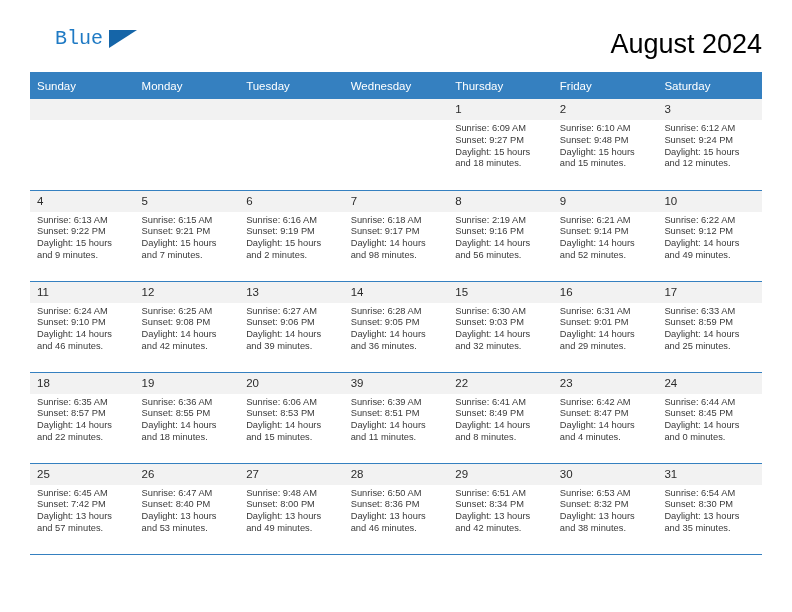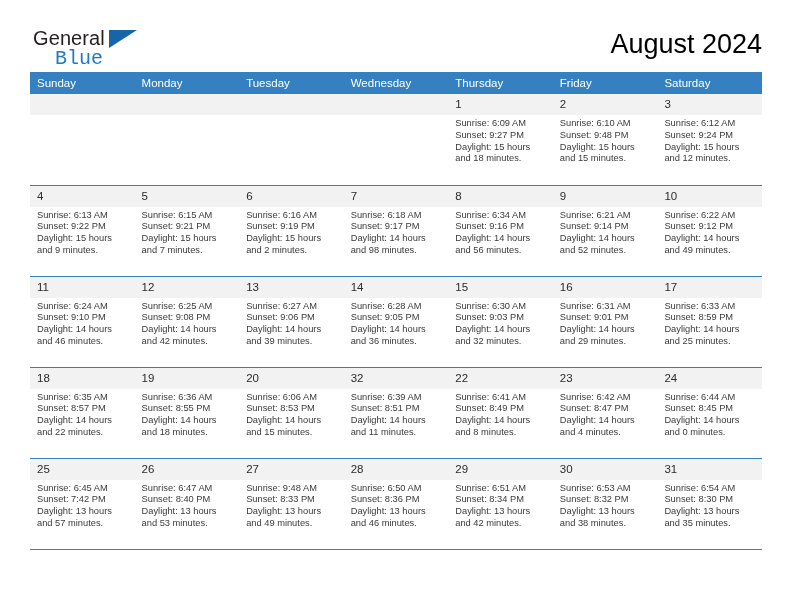--- a/index.html
+++ b/index.html
@@ -80,21 +80,21 @@
     border-collapse: collapse;
     table-layout: fixed;
   }
   .calendar th {
     background: #3580c0;
     color: #ffffff;
     font-weight: normal;
     font-size: 11.5px;
     text-align: left;
     padding: 5px 0 5px 7px;
-    height: 22px;
+    height: 27px;
     font-family: "Liberation Sans", sans-serif;
   }
   .calendar td {
     vertical-align: top;
     width: 104.57px;
     height: 91px;
     padding: 0;
     border-top: 1px solid #3580c0;
     background: #ffffff;
   }
@@ -126,21 +126,20 @@
     background: #3580c0;
   }
 </style>
 </head>
 <body>
 
 <div class="page">
 
   <div class="header">
     <div class="logo">
-      <span class="logo-general">General</span>
       <span class="logo-triangle"></span>
       <span class="logo-blue">Blue</span>
     </div>
     <div class="title-wrap">
       <h1 class="cal-title">August 2024</h1>
     </div>
   </div>
 
   <table class="calendar">
     <thead>
@@ -229,21 +228,21 @@
             <div class="details">
               <div>Sunrise: 6:18 AM</div>
               <div>Sunset: 9:17 PM</div>
               <div>Daylight: 14 hours</div>
               <div>and 98 minutes.</div>
             </div>
           </td>
           <td>
             <div class="daynum">8</div>
             <div class="details">
-              <div>Sunrise: 6:34 AM</div>
+              <div>Sunrise: 2:19 AM</div>
               <div>Sunset: 9:16 PM</div>
               <div>Daylight: 14 hours</div>
               <div>and 56 minutes.</div>
             </div>
           </td>
           <td>
             <div class="daynum">9</div>
             <div class="details">
               <div>Sunrise: 6:21 AM</div>
               <div>Sunset: 9:14 PM</div>
@@ -348,21 +347,21 @@
           <td>
             <div class="daynum">20</div>
             <div class="details">
               <div>Sunrise: 6:06 AM</div>
               <div>Sunset: 8:53 PM</div>
               <div>Daylight: 14 hours</div>
               <div>and 15 minutes.</div>
             </div>
           </td>
           <td>
-            <div class="daynum">32</div>
+            <div class="daynum">39</div>
             <div class="details">
               <div>Sunrise: 6:39 AM</div>
               <div>Sunset: 8:51 PM</div>
               <div>Daylight: 14 hours</div>
               <div>and 11 minutes.</div>
             </div>
           </td>
           <td>
             <div class="daynum">22</div>
             <div class="details">
@@ -407,21 +406,21 @@
               <div>Sunrise: 6:47 AM</div>
               <div>Sunset: 8:40 PM</div>
               <div>Daylight: 13 hours</div>
               <div>and 53 minutes.</div>
             </div>
           </td>
           <td>
             <div class="daynum">27</div>
             <div class="details">
               <div>Sunrise: 9:48 AM</div>
-              <div>Sunset: 8:33 PM</div>
+              <div>Sunset: 8:00 PM</div>
               <div>Daylight: 13 hours</div>
               <div>and 49 minutes.</div>
             </div>
           </td>
           <td>
             <div class="daynum">28</div>
             <div class="details">
               <div>Sunrise: 6:50 AM</div>
               <div>Sunset: 8:36 PM</div>
               <div>Daylight: 13 hours</div>

